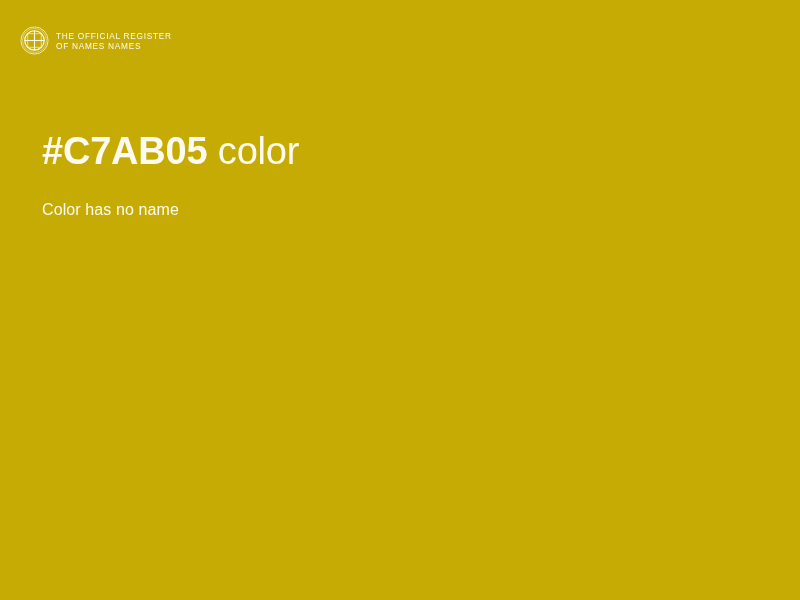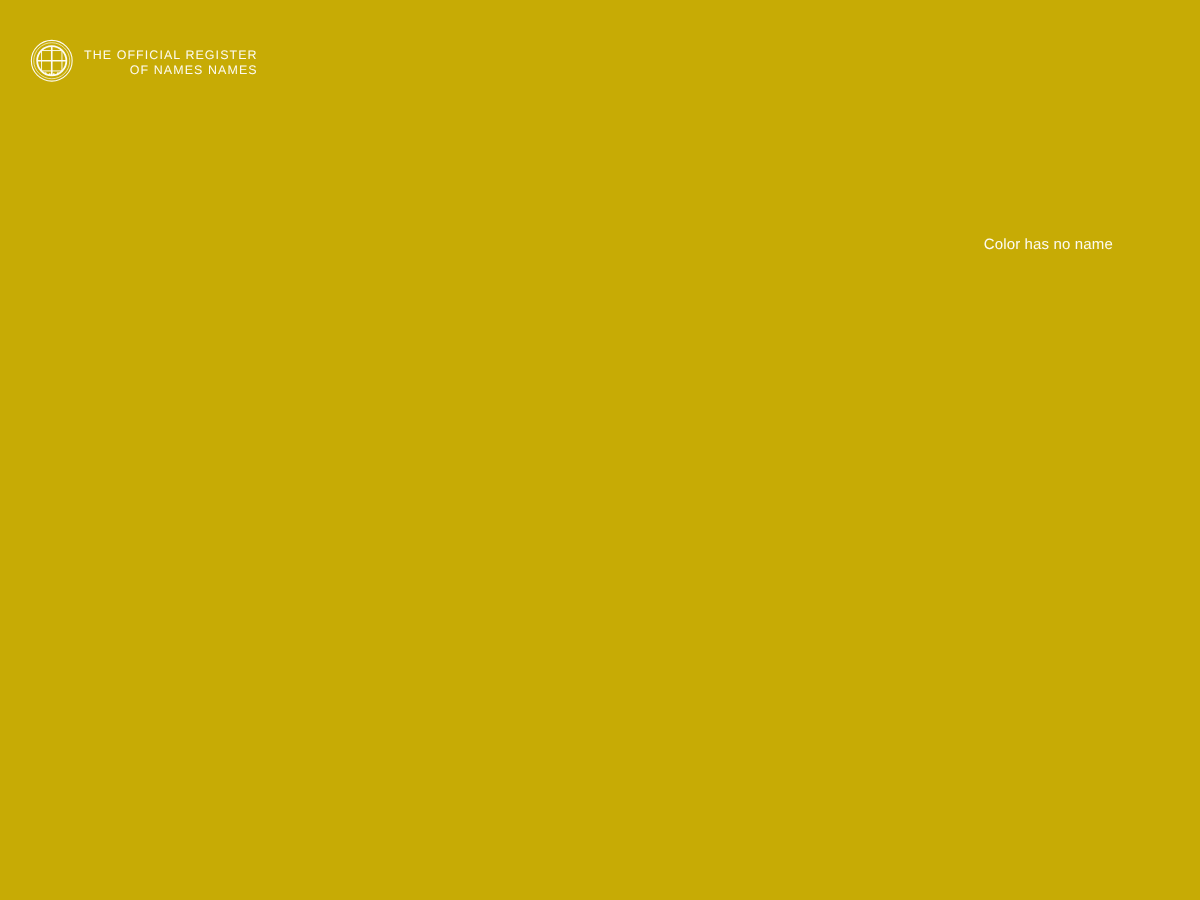--- a/index.html
+++ b/index.html
@@ -13,21 +13,20 @@
     font-family: "Liberation Sans", sans-serif;
     -webkit-font-smoothing: antialiased;
   }
 
   #page {
     position: relative;
     width: 800px;
     height: 600px;
     background: #c7ab05;
     box-sizing: border-box;
-    text-align: right;
   }
 
   
   .brand {
     position: absolute;
     left: 20px;
     top: 26px;
     display: flex;
     align-items: center;
     gap: 7px;
@@ -82,21 +81,21 @@
   }
 
   .page-title .suffix {
     font-weight: 400;
   }
 
   .name-status {
     margin: 0;
     padding-top: 28px;
     font-family: "Liberation Sans", sans-serif;
-    font-size: 10px;
+    font-size: 16px;
     line-height: 16px;
     color: #fdfbf1;
     font-weight: 400;
     letter-spacing: 0.1px;
     white-space: nowrap;
   }
 </style>
 </head>
 <body>
 
@@ -117,16 +116,17 @@
       <circle cx="41" cy="50.5" r="1.5" fill="#fdfbf1"></circle>
     </svg>
 
     <div class="brand-text">
       <span class="brand-line">THE OFFICIAL REGISTER</span>
       <span class="brand-line">OF NAMES NAMES</span>
     </div>
   </div>
 
   <div class="content">
+    <h1 class="page-title"><span class="hex">#C7AB05</span><span class="suffix"> color</span></h1>
     <p class="name-status">Color has no name</p>
   </div>
 
 </div>
 
 </body></html>

